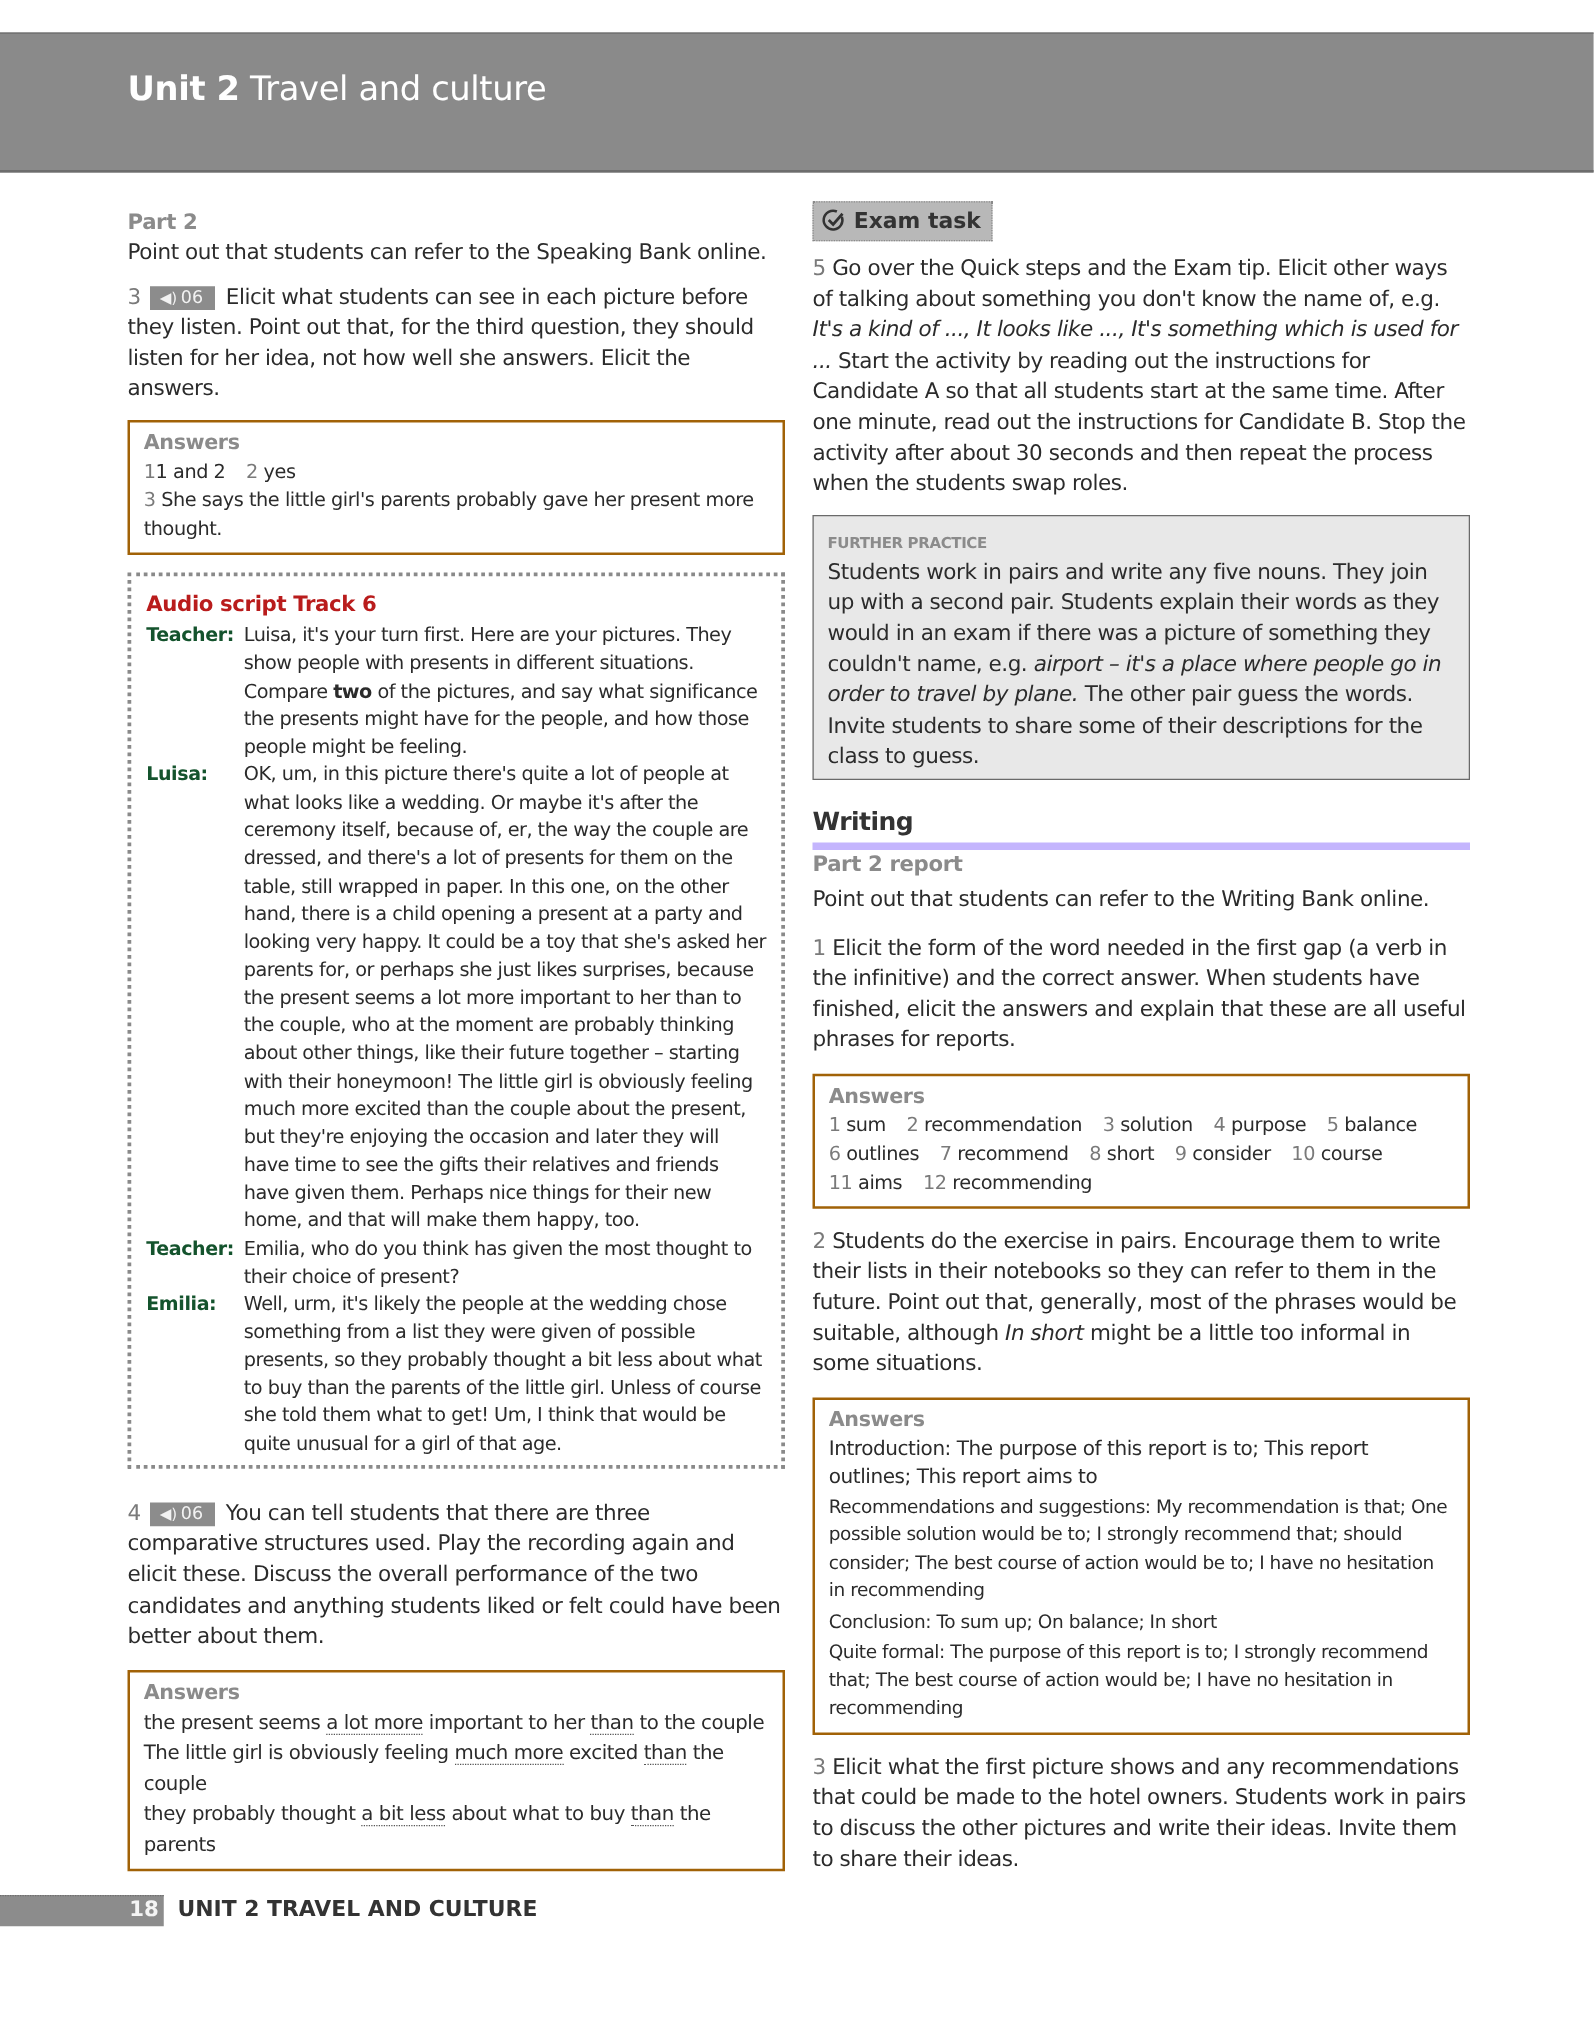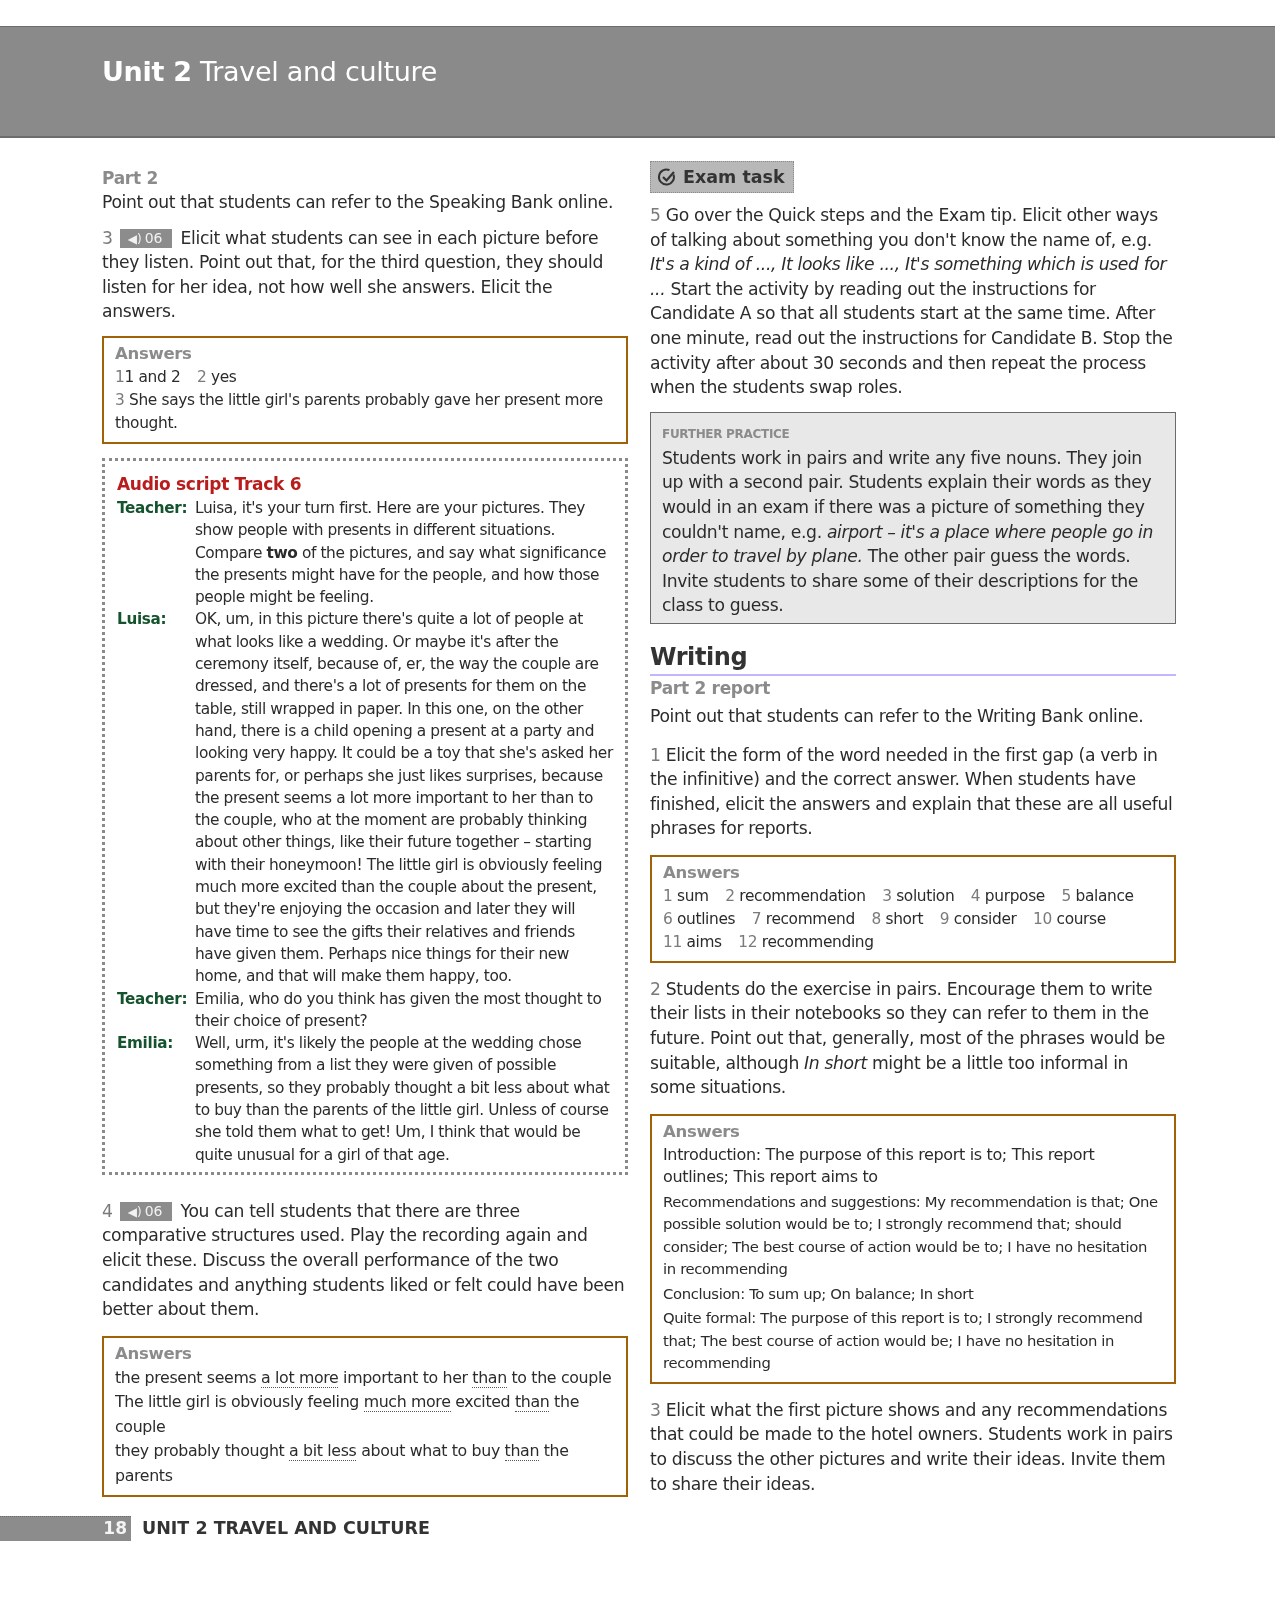--- a/index.html
+++ b/index.html
@@ -55,22 +55,22 @@
     padding: 2px 8px 2px 6px; font-weight: bold; font-size: 17.5px; line-height: 26px; color: #333;
     margin-bottom: 10px;
   }
   .exam-chip .chk { display: inline-block; width: 20px; height: 20px; vertical-align: -4px; margin-right: 6px; }
 
   .fp-box {
     background: #e8e8e8; border: 1px solid #6a6a6a; padding: 9px 11px 5px 11px; margin: 12px 0 18px 0;
   }
   .fp-title { color: #8b8b8b; font-weight: bold; font-size: 12px; line-height: 24px; letter-spacing: -0.3px; }
 
-  .section-title { font-size: 24px; font-weight: bold; color: #333; line-height: 30px; letter-spacing: -0.4px;
-    border-bottom: 2px solid #c4b5fd; padding-bottom: 2px; }
+  .section-title { font-size: 20px; font-weight: bold; color: #333; line-height: 30px; letter-spacing: -0.4px;
+    border-bottom: 6px solid #c4b5fd; padding-bottom: 2px; }
 
   .footer-bar {
     position: absolute; left: 0; top: 1516px; width: 131px; height: 25px; background: #8c8c8c;
     border-top: 1px dotted #6d6d6d;
   }
   .footer-page { position: absolute; left: 97px; top: 1515px; width: 30px; text-align: right; color: #f4f4f4;
     font-weight: bold; font-size: 17px; line-height: 26px; }
   .footer-title { position: absolute; left: 142px; top: 1515px; color: #333; font-weight: bold;
     font-size: 17.5px; line-height: 26px; letter-spacing: 0; }
   i { font-style: italic; }

